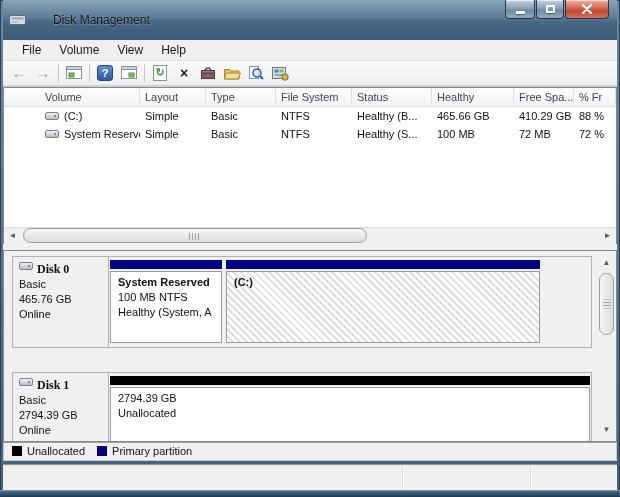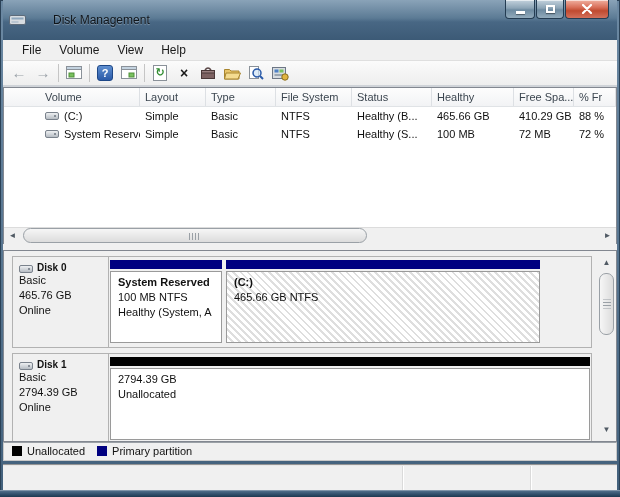--- a/index.html
+++ b/index.html
@@ -115,23 +115,23 @@
 
   
   .diskpane{
     height:198px; background:#f0f0f0; border:1px solid #828790;
     position:relative; overflow:hidden;
   }
   .disk-row{
     position:absolute; left:8px; width:580px; height:92px;
     border:1px solid #b2b2b2; background:#f0f0f0; display:flex;
   }
-  .disk-row.r0{ top:5px; } .disk-row.r1{ top:102px; }
+  .disk-row.r0{ top:5px; } .disk-row.r1{ top:121px; }
   .disk-hd{ width:96px; border-right:1px solid #b2b2b2; padding:5px 6px; }
-  .disk-hd .nm{ font-size:10px; font-weight:bold; color:#111; display:flex; align-items:flex-end; }
+  .disk-hd .nm{ font-size:12px; font-weight:bold; color:#111; display:flex; align-items:flex-start;font-family:Liberation Serif, serif; }
   .disk-hd .nm .drive-ic{ margin-right:4px; }
   .disk-hd .ln{ font-size:11px; color:#111; line-height:15px; }
   .part-area{ flex:1; position:relative; }
   .part{ position:absolute; top:3px; bottom:4px; display:flex; flex-direction:column; }
   .pbar{ height:9px; margin-bottom:2px; }
   .pbar.navy{ background:#000080; }
   .pbar.black{ background:#000000; }
   .pbody{
     flex:1; background:#fff; border:1px solid #9a9a9a; padding:3px 7px; overflow:hidden;
   }
@@ -351,21 +351,20 @@
             <div class="pbody">
               <div class="pl b">System Reserved</div>
               <div class="pl">100 MB NTFS</div>
               <div class="pl">Healthy (System, A</div>
             </div>
           </div>
           <div class="part" style="left:117px; width:314px;">
             <div class="pbar navy"></div>
             <div class="pbody hatch">
               <div class="pl b">(C:)</div>
-              <div class="pl">465.66 GB NTFS</div>
             </div>
           </div>
         </div>
       </div>
 
       <div class="disk-row r1">
         <div class="disk-hd">
           <div class="nm">
               <span class="drive-ic"></span>
               <span>Disk 1</span>

